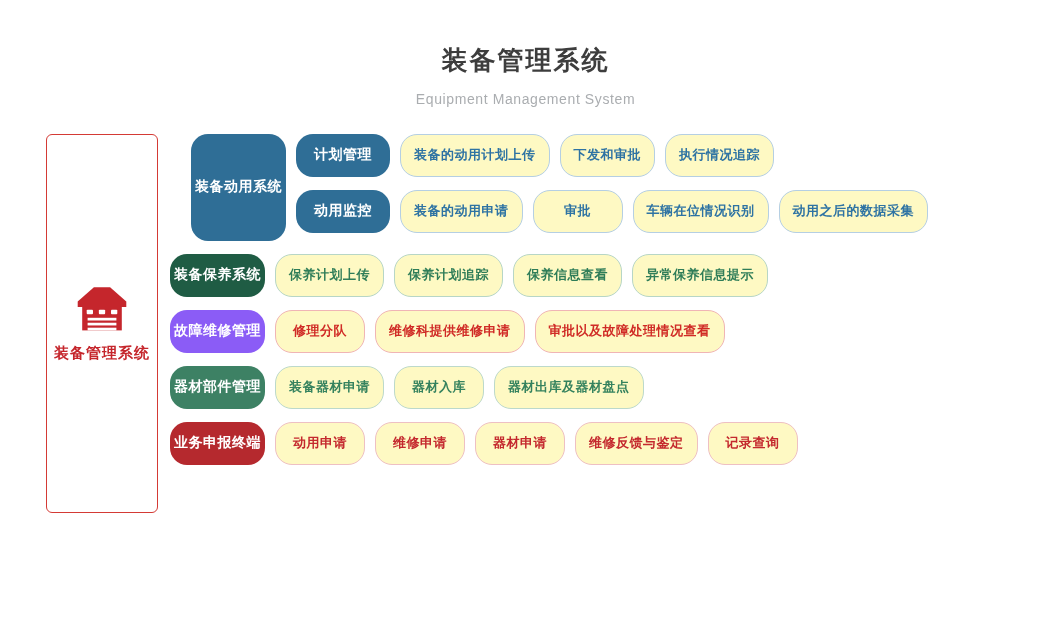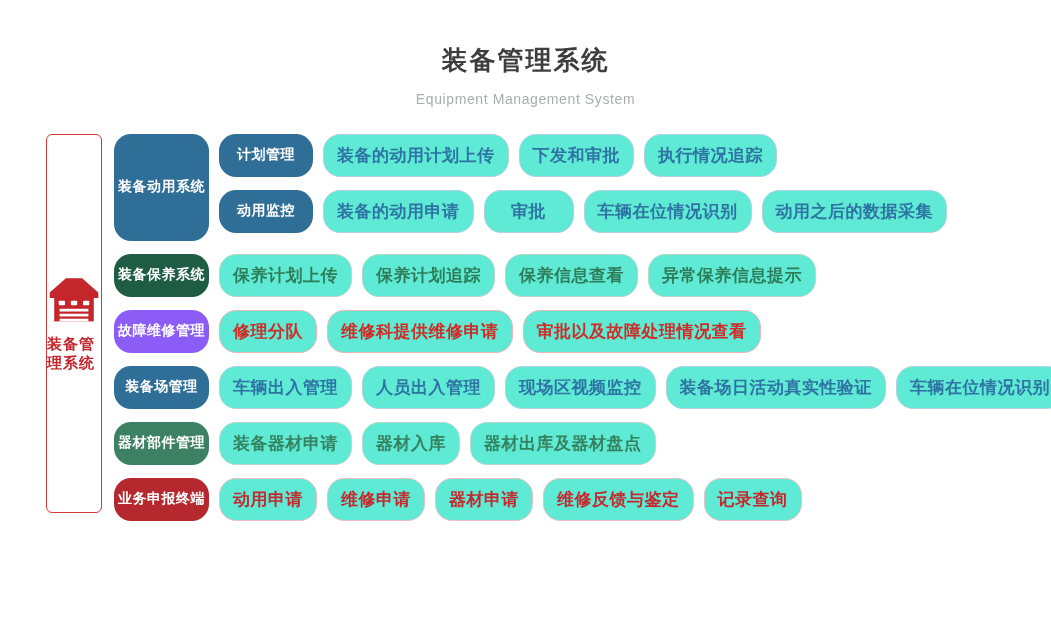--- a/index.html
+++ b/index.html
@@ -21,23 +21,23 @@
   .rows{margin-left:12px;}
   .row{display:flex;gap:10px;margin-bottom:13px;align-items:stretch;}
   .grp{display:flex;gap:10px;margin-bottom:13px;align-items:stretch;}
   .subrows{display:flex;flex-direction:column;}
   .subrows .row:last-child{margin-bottom:8px;}
   .node{
     height:43px;box-sizing:border-box;display:flex;align-items:center;justify-content:center;
     border-radius:17px;font-size:14px;font-weight:bold;letter-spacing:0.5px;white-space:nowrap;
   }
   .cat{width:95px;color:#fff;flex:0 0 95px;}
-  .grp .cat{height:auto;}
+  .grp .cat{height:auto;margin-left:21px;}
   .subcat{width:94px;color:#fff;flex:0 0 94px;}
-  .leaf{min-width:90px;padding:0 13px;background:#5eead4;border:1px solid;font-size:17px;}
+  .leaf{min-width:90px;padding:0 13px;background:#fef9c3;border:1px solid;font-size:13px;}
   
   .bg-blue{background:#2f6e96;}
   .bg-dgreen{background:#1f5c44;}
   .bg-red{background:#8b5cf6;}
   .bg-green{background:#3d8164;}
   .bg-dred{background:#b5292e;}
   
   .lf-blue{color:#2e73a3;border-color:#b5cfe3;}
   .lf-green{color:#2f7d58;border-color:#b7d6c6;}
   .lf-red{color:#d02b26;border-color:#f0b5b5;}
@@ -102,28 +102,20 @@
         <div class="node leaf lf-green">异常保养信息提示</div>
       </div>
 
       <div class="row">
         <div class="node cat bg-red">故障维修管理</div>
         <div class="node leaf lf-red">修理分队</div>
         <div class="node leaf lf-red">维修科提供维修申请</div>
         <div class="node leaf lf-red">审批以及故障处理情况查看</div>
       </div>
 
-      <div class="row">
-        <div class="node cat bg-blue">装备场管理</div>
-        <div class="node leaf lf-blue">车辆出入管理</div>
-        <div class="node leaf lf-blue">人员出入管理</div>
-        <div class="node leaf lf-blue">现场区视频监控</div>
-        <div class="node leaf lf-blue">装备场日活动真实性验证</div>
-        <div class="node leaf lf-blue">车辆在位情况识别</div>
-      </div>
 
       <div class="row">
         <div class="node cat bg-green">器材部件管理</div>
         <div class="node leaf lf-green2">装备器材申请</div>
         <div class="node leaf lf-green2">器材入库</div>
         <div class="node leaf lf-green2">器材出库及器材盘点</div>
       </div>
 
       <div class="row">
         <div class="node cat bg-dred">业务申报终端</div>

